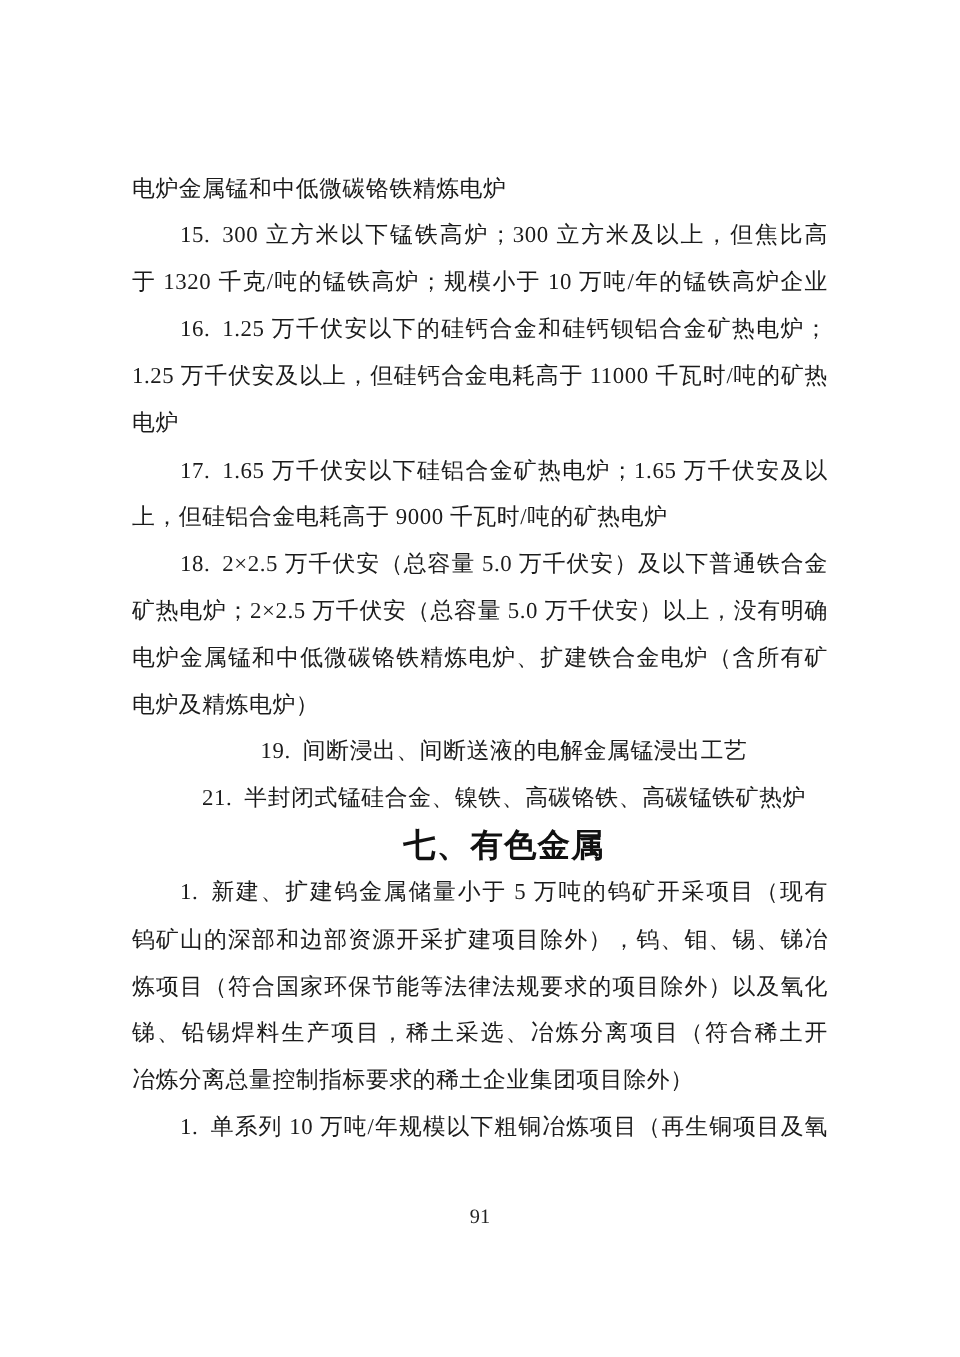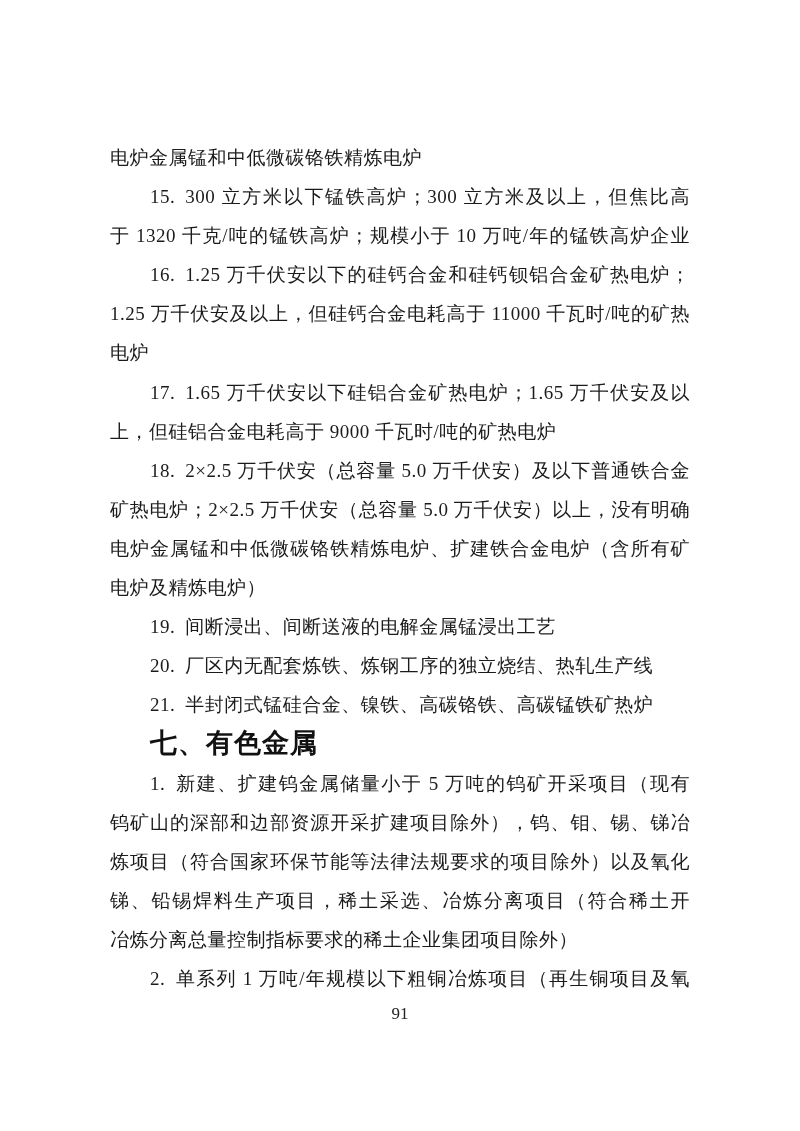--- a/index.html
+++ b/index.html
@@ -30,20 +30,21 @@
   .line {
     height: 39.1px;
     line-height: 39.1px;
     font-size: 19px;
     text-align: left;
     overflow: hidden;
     letter-spacing: 0.5px;
   }
   .line.indent {
     padding-left: 40px;
+    text-align: center;
   }
   .line.justify {
     text-align: justify;
     text-align-last: justify;
     text-justify: inter-character;
   }
   .line.heading {
     font-family: "Liberation Sans", "DejaVu Sans", sans-serif;
     font-weight: 700;
     font-size: 27px;
@@ -73,24 +74,23 @@
       <div class="line indent justify">16. 1.25 万千伏安以下的硅钙合金和硅钙钡铝合金矿热电炉；</div>
       <div class="line justify">1.25 万千伏安及以上，但硅钙合金电耗高于 11000 千瓦时/吨的矿热</div>
       <div class="line">电炉</div>
       <div class="line indent justify">17. 1.65 万千伏安以下硅铝合金矿热电炉；1.65 万千伏安及以</div>
       <div class="line">上，但硅铝合金电耗高于 9000 千瓦时/吨的矿热电炉</div>
       <div class="line indent justify">18. 2×2.5 万千伏安（总容量 5.0 万千伏安）及以下普通铁合金</div>
       <div class="line justify">矿热电炉；2×2.5 万千伏安（总容量 5.0 万千伏安）以上，没有明确</div>
       <div class="line justify">电炉金属锰和中低微碳铬铁精炼电炉、扩建铁合金电炉（含所有矿热</div>
       <div class="line">电炉及精炼电炉）</div>
       <div class="line indent">19. 间断浸出、间断送液的电解金属锰浸出工艺</div>
-      <div class="line indent">20. 厂区内无配套炼铁、炼钢工序的独立烧结、热轧生产线</div>
       <div class="line indent">21. 半封闭式锰硅合金、镍铁、高碳铬铁、高碳锰铁矿热炉</div>
       <div class="line indent heading">七、有色金属</div>
       <div class="line indent justify">1. 新建、扩建钨金属储量小于 5 万吨的钨矿开采项目（现有</div>
       <div class="line justify">钨矿山的深部和边部资源开采扩建项目除外），钨、钼、锡、锑冶</div>
       <div class="line justify">炼项目（符合国家环保节能等法律法规要求的项目除外）以及氧化</div>
       <div class="line justify">锑、铅锡焊料生产项目，稀土采选、冶炼分离项目（符合稀土开采、</div>
       <div class="line">冶炼分离总量控制指标要求的稀土企业集团项目除外）</div>
-      <div class="line indent justify">2. 单系列 1 万吨/年规模以下粗铜冶炼项目（再生铜项目及氧</div>
+      <div class="line indent justify">1. 单系列 10 万吨/年规模以下粗铜冶炼项目（再生铜项目及氧</div>
     </main>
   <footer class="page-number">91</footer>
 </div>
 
 </body></html>

